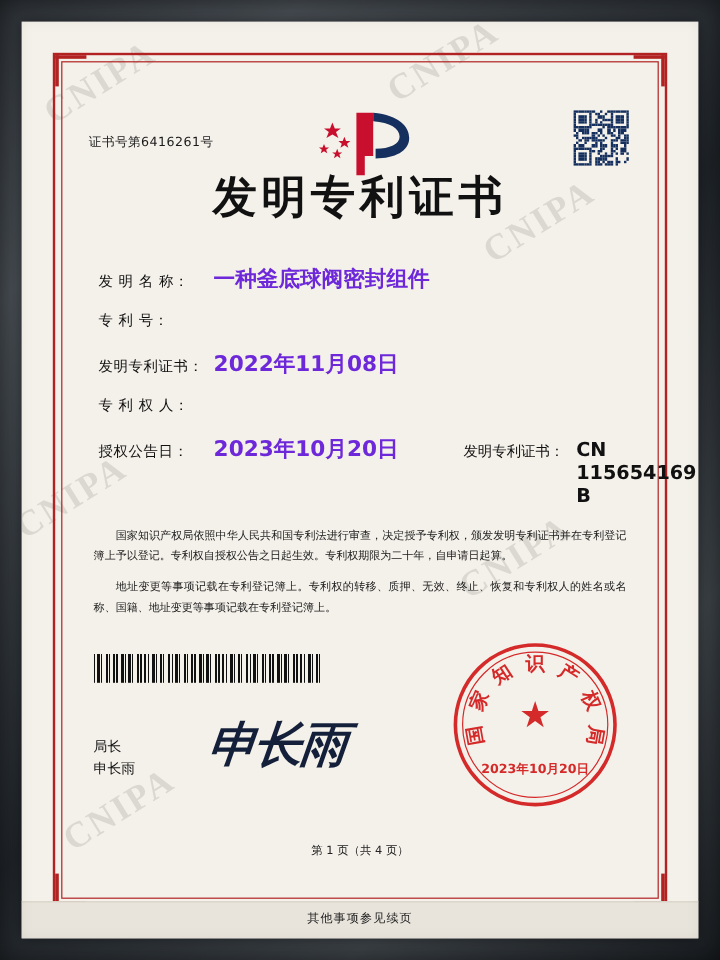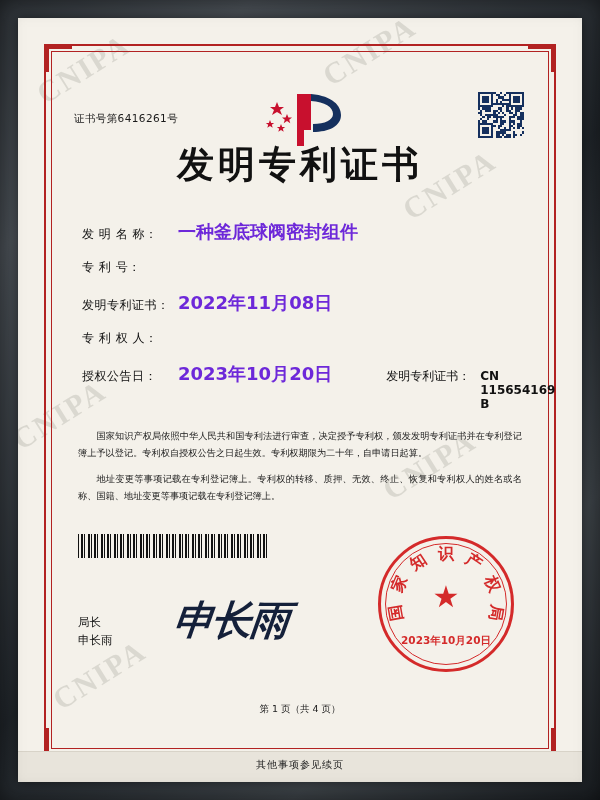--- a/index.html
+++ b/index.html
@@ -157,21 +157,21 @@
   }
   .frow.dual .fvalue { flex: 0 0 auto; }
   .frow.dual .flabel2 {
     margin-left: 54px;
     flex: 0 0 auto;
     font-size: 12px;
     color: #111;
   }
   .frow.dual .fvalue2 {
     margin-left: 10px;
-    font-size: 12px;
+    font-size: 16px;
     color: #111;
     font-weight: bold;
   }
 
   
   .para {
     margin-top: 16px;
     font-family: "DejaVu Sans", sans-serif;
     font-size: 9.2px;
     line-height: 1.85;

